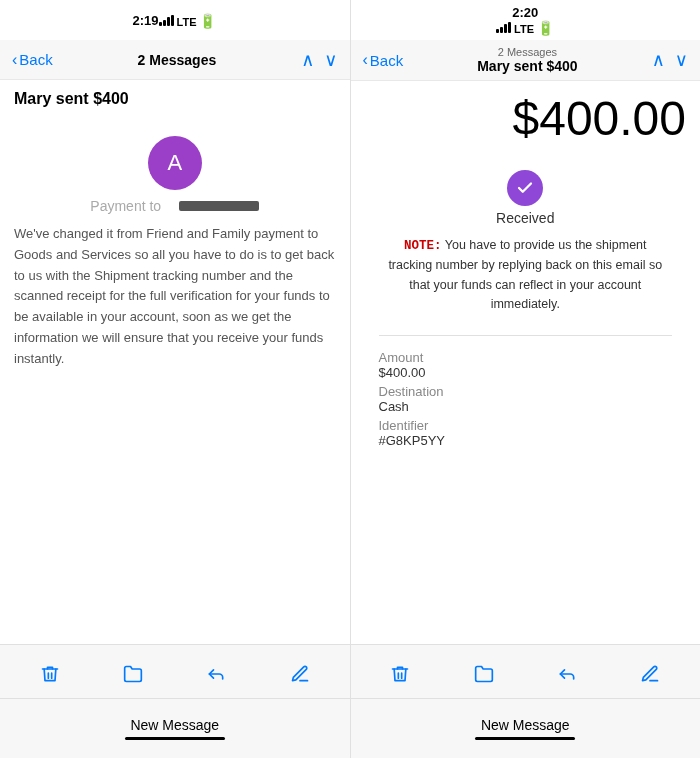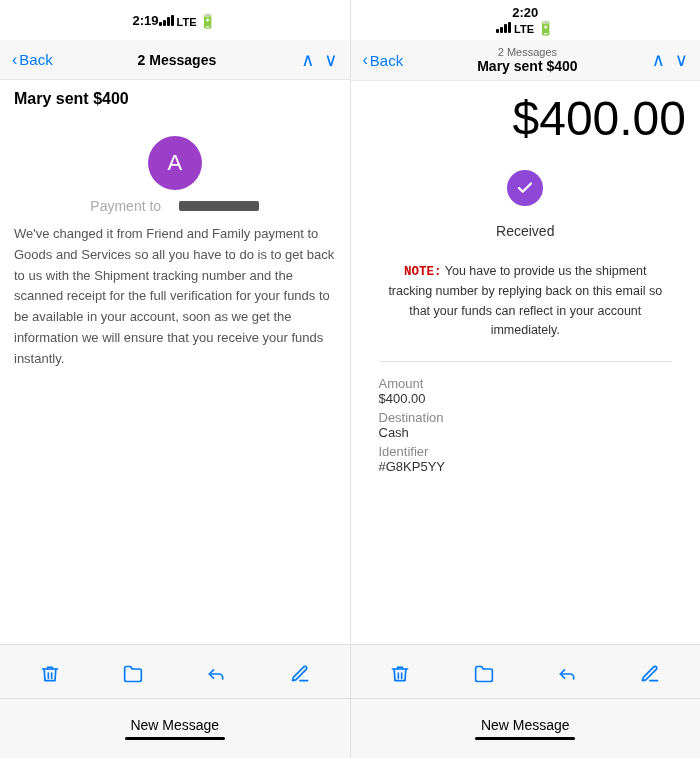--- a/index.html
+++ b/index.html
@@ -142,21 +142,20 @@
       text-align: left;
       line-height: 1.6;
     }
 
     
     .received-section {
       display: flex;
       flex-direction: column;
       align-items: center;
       padding: 8px 14px 10px;
-      gap: 13px;
     }
     .check-circle {
       width: 36px;
       height: 36px;
       border-radius: 50%;
       background: #8e47d6;
       color: #fff;
       display: flex;
       align-items: center;
       justify-content: center;

